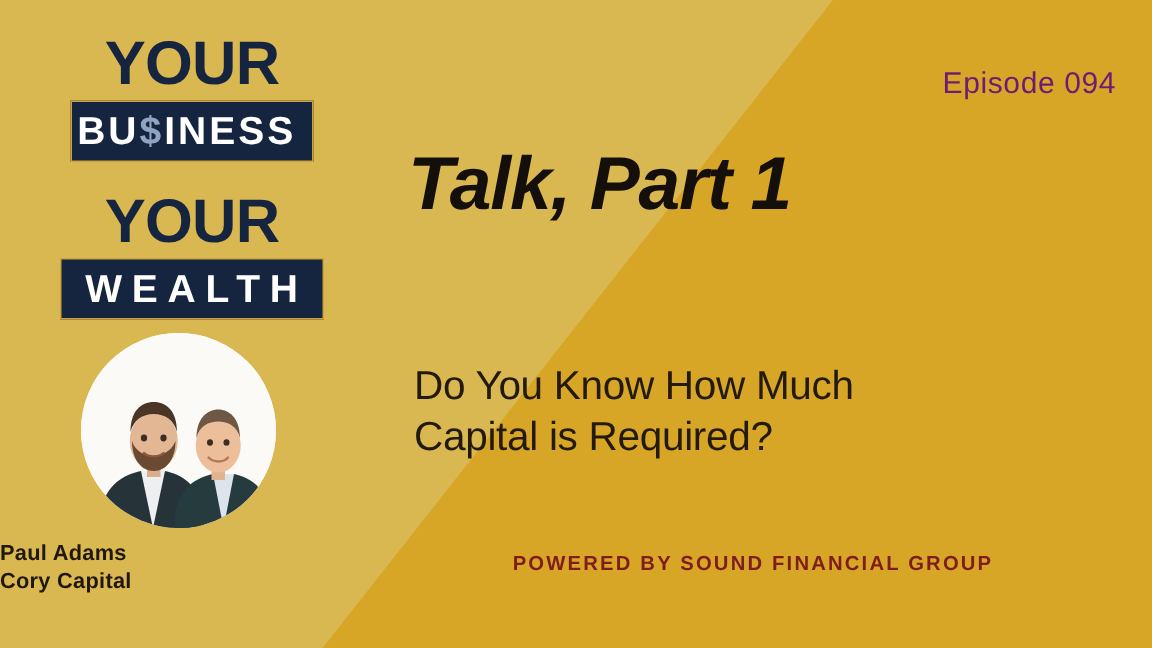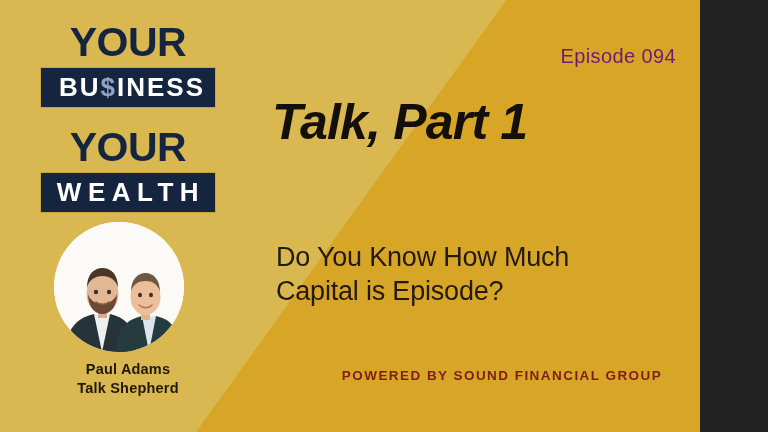--- a/index.html
+++ b/index.html
@@ -2,21 +2,21 @@
 <html><head>
 <meta charset="utf-8">
 <style>
   html, body {
     margin: 0;
     padding: 0;
     background: #222;
   }
   #stage {
     position: relative;
-    width: 700px;
+    width: 768px;
     height: 432px;
     overflow: hidden;
     font-family: "Liberation Sans", sans-serif;
     background: #D9B851;
     -webkit-font-smoothing: antialiased;
   }
 
   
   .bg-base {
     position: absolute;
@@ -47,21 +47,21 @@
     font-family: "Liberation Sans", sans-serif;
   }
   .logo-bar {
     display: inline-block;
     background: #16253F;
     border: 1.5px solid #C9A43C;
     color: #FFFFFF;
     font-weight: 900;
     font-size: 26px;
     line-height: 1;
-    padding: 6px 10px 7px 18px;
+    padding: 6px 10px 7px 3px;
     letter-spacing: 2.0px;
     margin-top: 5px;
   }
   .logo-bar.wealth {
     letter-spacing: 6.5px;
     padding-left: 16px;
     padding-right: 10px;
   }
   .dollar-glyph { color: #8FA3C2; }
   .logo-gap { height: 19px; }
@@ -77,21 +77,21 @@
     overflow: hidden;
     background: #FBFAF7;
   }
   .photo-svg { display: block; width: 130px; height: 130px; }
 
   .hosts {
     position: absolute;
     left: 0;
     top: 360px;
     width: 256px;
-    text-align: center;
+    text-align: left;
     color: #20180C;
     font-weight: bold;
     font-size: 14.5px;
     line-height: 1.30;
     letter-spacing: 0.2px;
   }
 
   
   .episode {
     position: absolute;
@@ -175,29 +175,29 @@
         <path d="M77 70 C77 57 84 51 91.5 51 C99 51 106 57 106 70 C104 62 98 59 91.5 59 C85 59 79 62 77 70 Z" fill="#6E5844"></path>
         <ellipse cx="86" cy="73" rx="2" ry="2.2" fill="#3C2E24"></ellipse>
         <ellipse cx="97" cy="73" rx="2" ry="2.2" fill="#3C2E24"></ellipse>
         <path d="M85 83 C88.5 86.5 95 86.5 98 83" stroke="#B07A55" stroke-width="1.6" fill="none" stroke-linecap="round"></path>
       </g>
     </svg>
   </div>
 
   <div class="hosts">
     <div>Paul Adams</div>
-    <div>Talk Shepherd</div>
+    <div>Cory Capital</div>
   </div>
 
   <div class="episode">Episode 094</div>
 
   <div class="title">
     <div>Talk, Part 1</div>
   </div>
 
   <div class="subtitle">
     <div>Do You Know How Much</div>
-    <div>Capital is Episode?</div>
+    <div>Capital is Required?</div>
   </div>
 
   <div class="powered">POWERED BY SOUND FINANCIAL GROUP</div>
 
 </div>
 
 </body></html>

